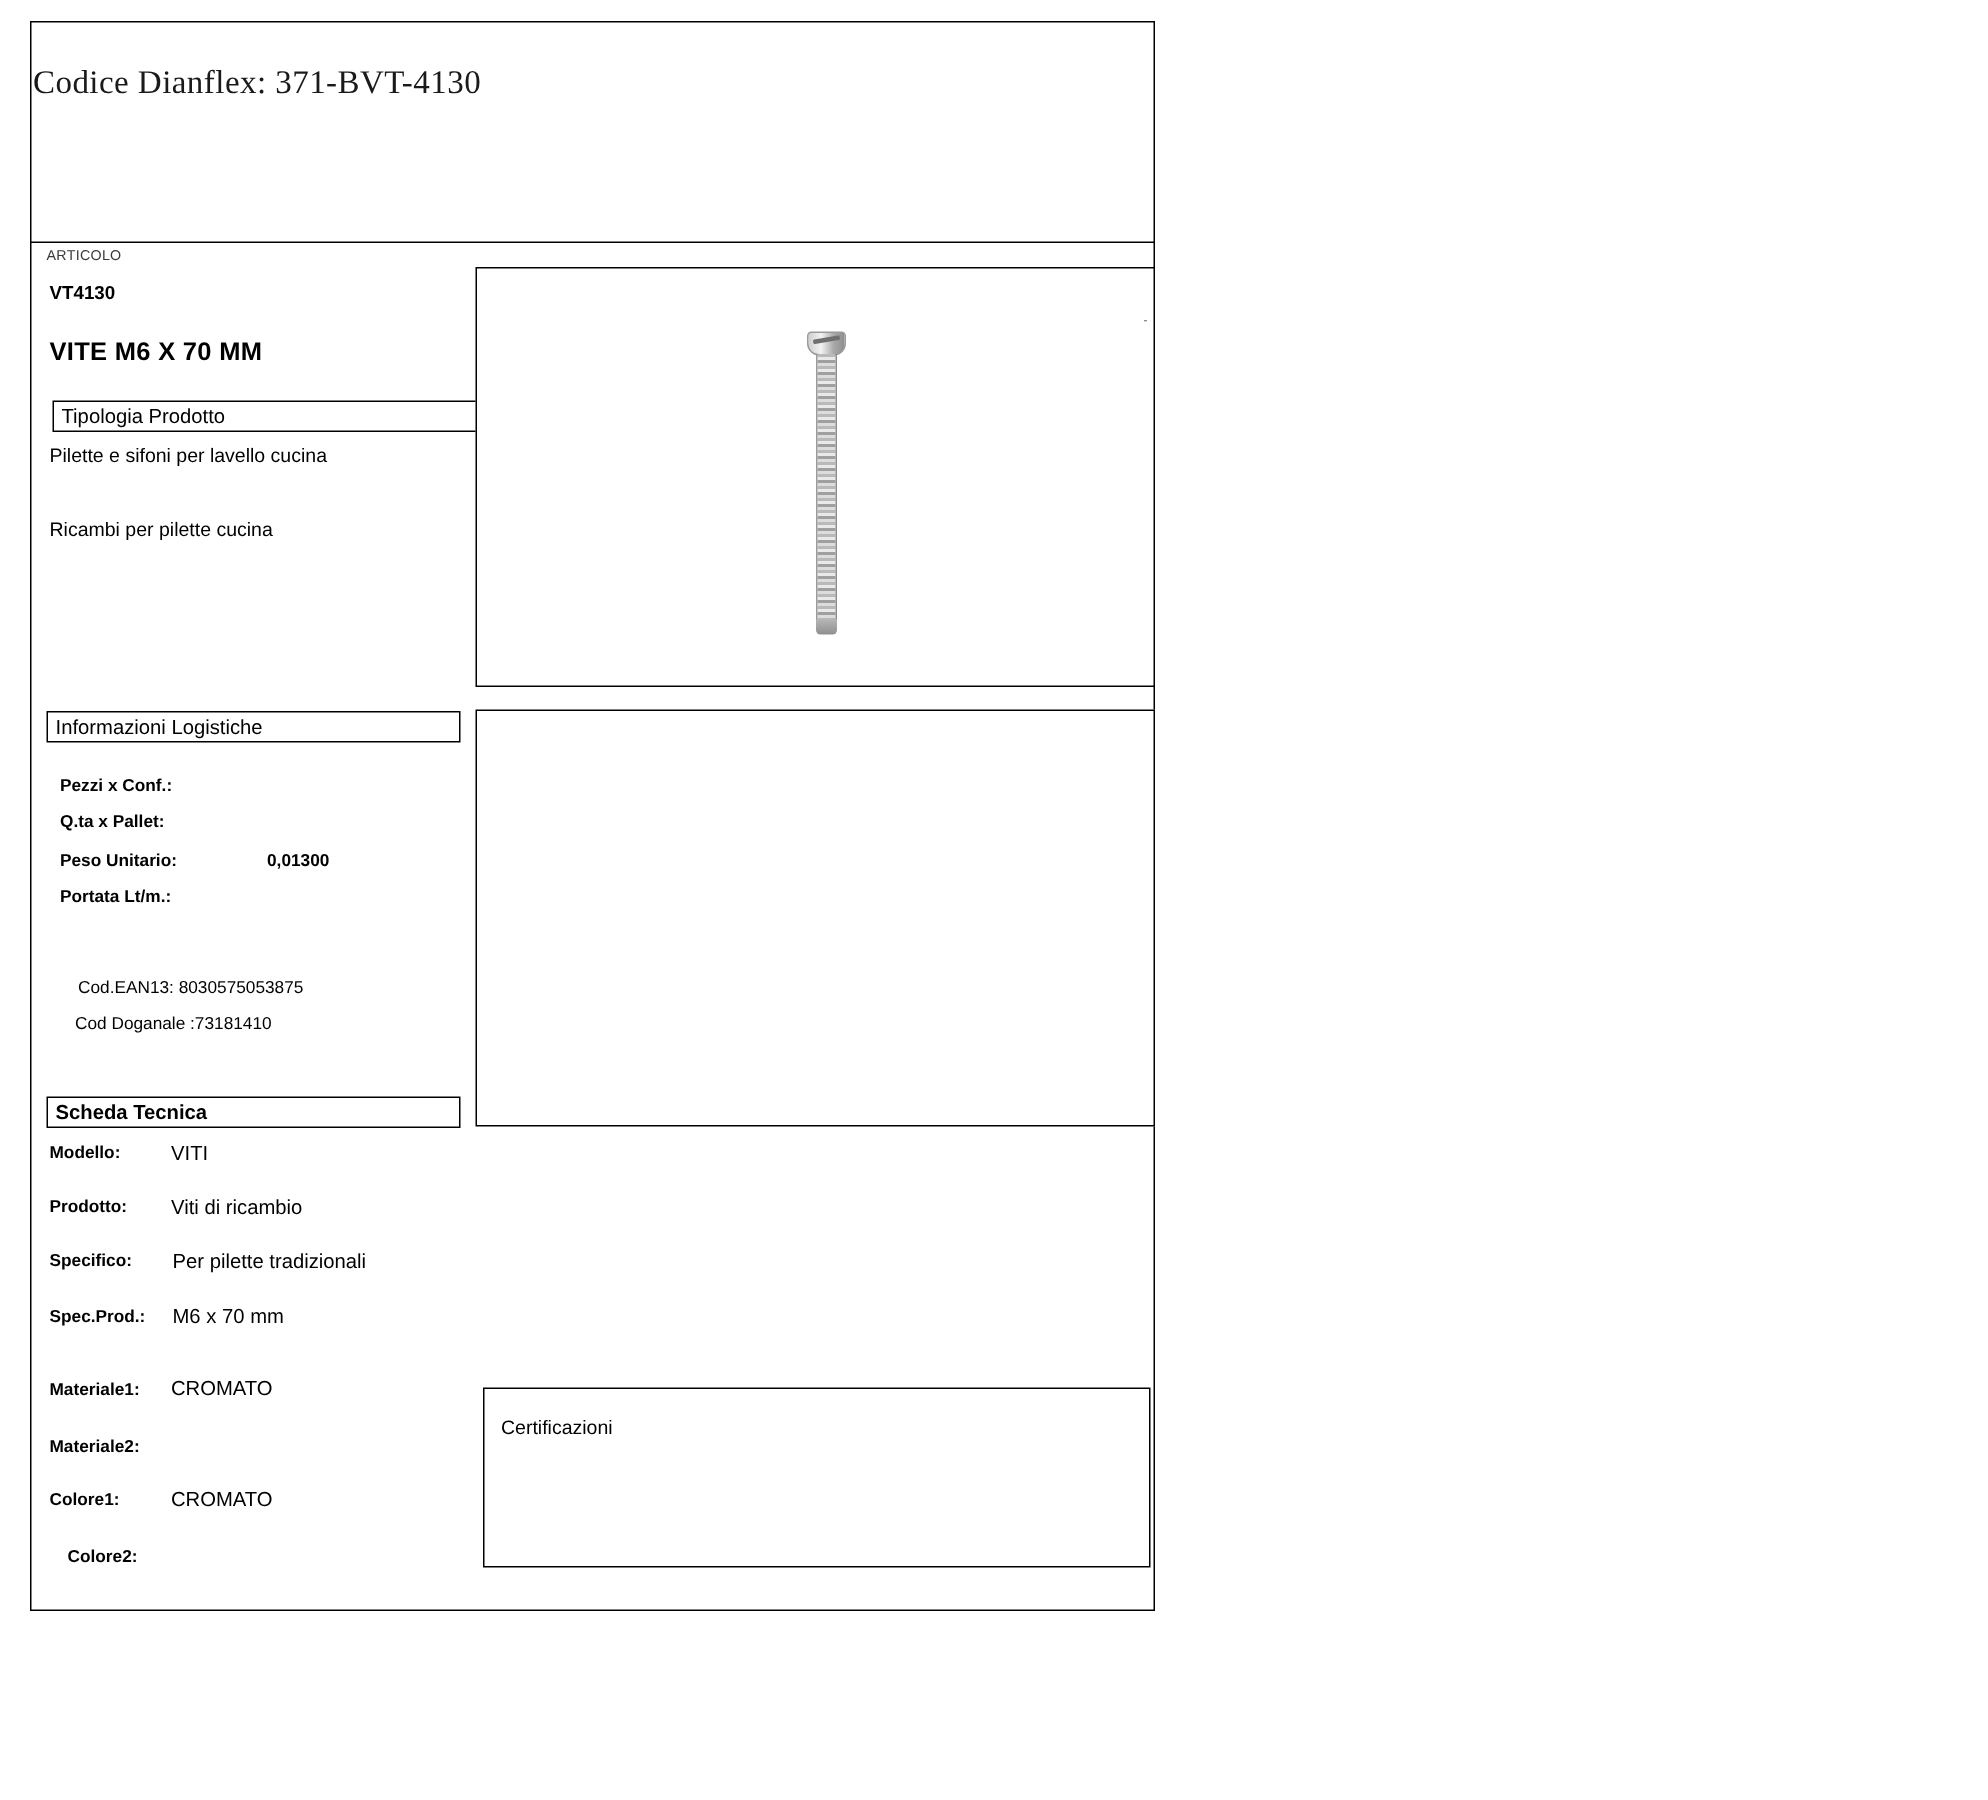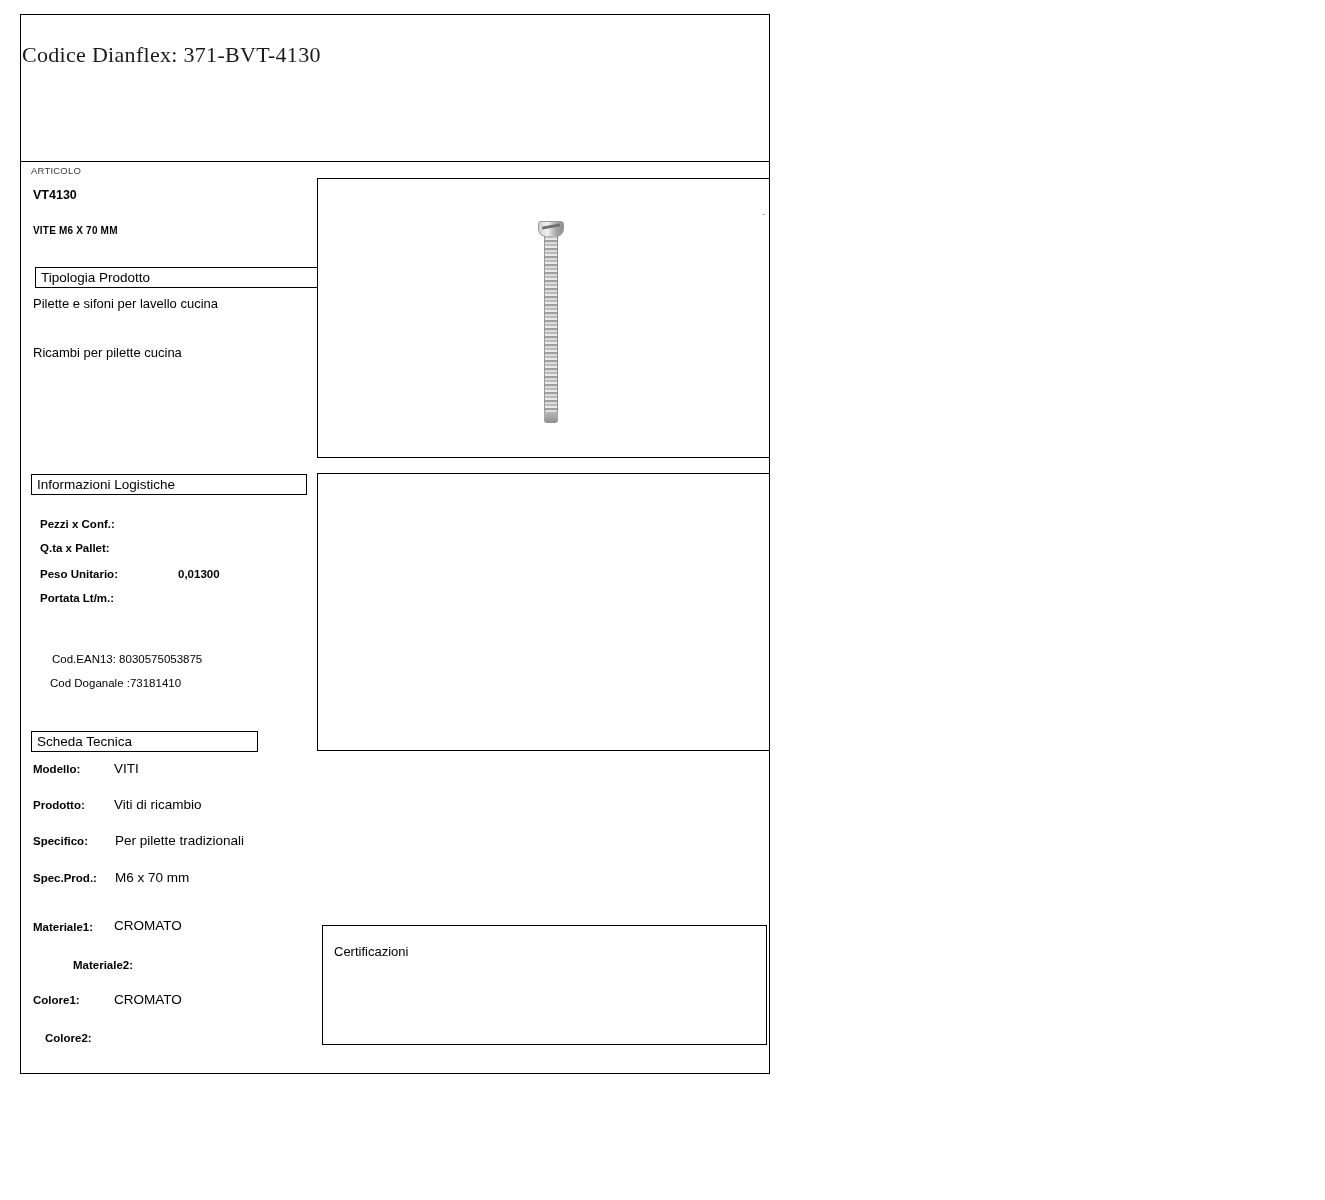--- a/index.html
+++ b/index.html
@@ -65,40 +65,40 @@
     position: absolute;
     left: 33px;
     top: 188px;
     font-size: 12.5px;
     font-weight: bold;
   }
   #art-desc {
     position: absolute;
     left: 33px;
     top: 225px;
-    font-size: 10px;
+    font-size: 17px;
     font-weight: bold;
     letter-spacing: 0.2px;
   }
 
   
   .sec-box {
     position: absolute;
     border: 1px solid #000;
     box-sizing: border-box;
     background: #fff;
     font-size: 13.5px;
     padding-left: 5px;
     line-height: 20px;
     height: 21px;
     color: #000;
   }
   #tipologia-box { left: 35px; top: 267px; width: 315px; }
   #infolog-box   { left: 31px; top: 474px; width: 276px; }
-  #scheda-box    { left: 31px; top: 731px; width: 227px; }
+  #scheda-box    { left: 31px; top: 731px; width: 276px; font-weight: bold; }
 
   .plain-line {
     position: absolute;
     font-size: 13px;
   }
   #tipologia-1 { left: 33px; top: 296px; }
   #tipologia-2 { left: 33px; top: 345px; }
 
   
   #img-frame {
@@ -216,21 +216,21 @@
   .tech-value {
     position: absolute;
     font-size: 13.5px;
     left: 114px;
   }
   .r1 { top: 763px; }
   .r2 { top: 799px; }
   .r3 { top: 835px; }
   .r4 { top: 872px; }
   .r5 { top: 921px; }
-  .r6 { top: 959px; margin-left: 40px; }
+  .r6 { top: 959px; }
   .r7 { top: 994px; }
   .r8 { top: 1032px; margin-left: 12px; }
   .tv1 { top: 761px; }
   .tv2 { top: 797px; }
   .tv3 { top: 833px; left: 115px; }
   .tv4 { top: 870px; left: 115px; }
   .tv5 { top: 918px; }
   .tv7 { top: 992px; }
 
   

